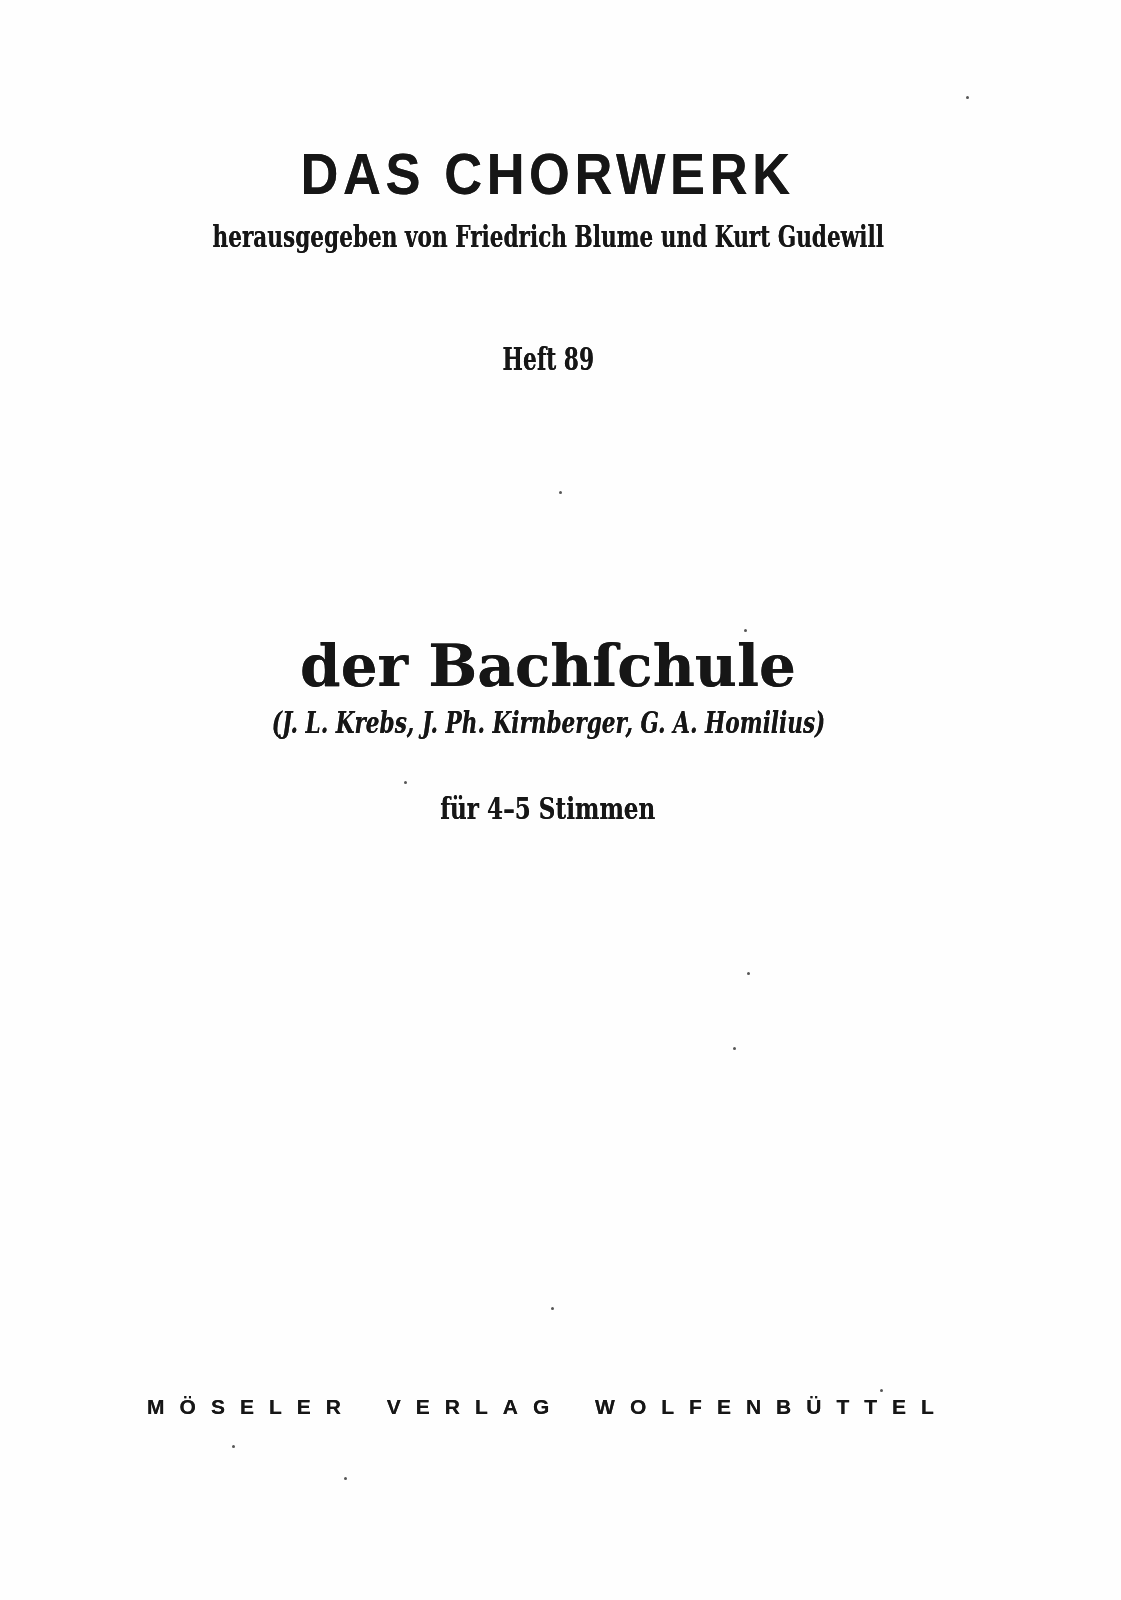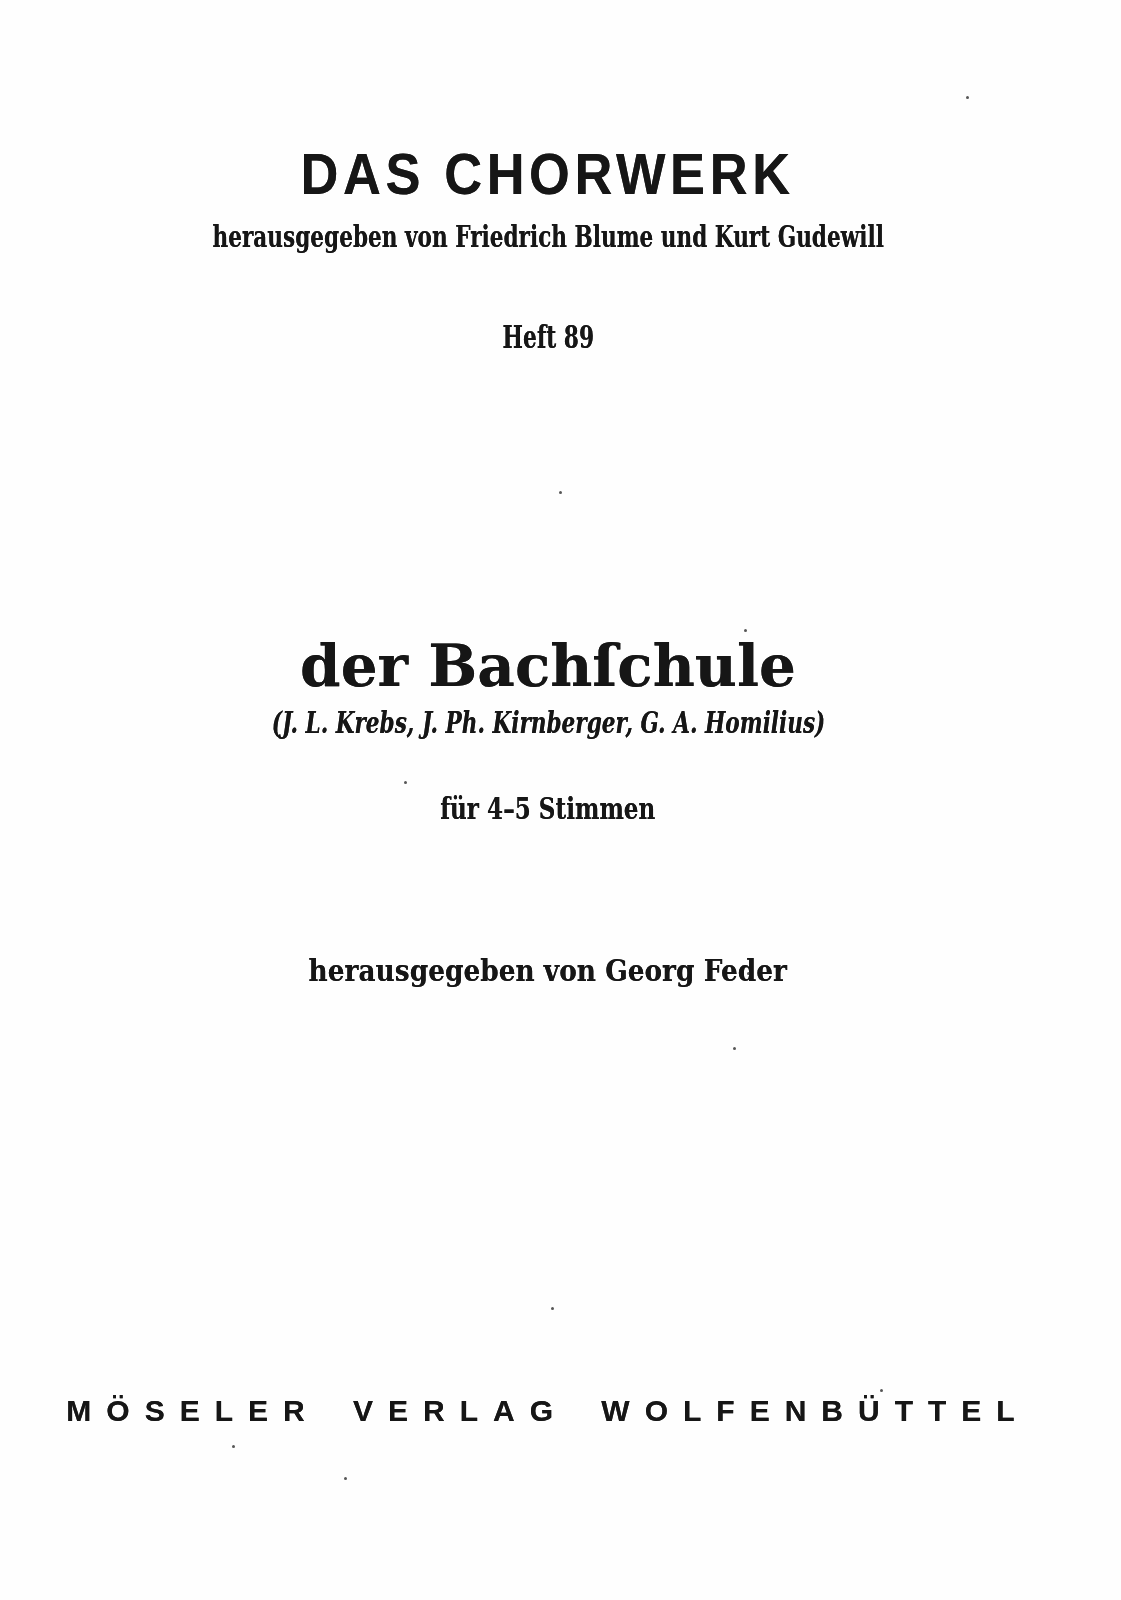--- a/index.html
+++ b/index.html
@@ -28,34 +28,34 @@
     font-family:"DejaVu Serif",serif;
     font-weight:bold;
     text-shadow:0 0 0.5px rgba(20,20,20,.85);
   }
   .cond{display:inline-block;transform-origin:50% 50%;}
 
   .series-title   {top:146px;font-size:57px;letter-spacing:5px;}
   .series-title .cond{transform:scaleX(.92);}
   .series-editors {top:222px;font-size:30px;}
   .series-editors .cond{transform:scaleX(.72);}
-  .issue          {top:322px;font-size:31px;}
+  .issue          {top:344px;font-size:31px;}
   .issue .cond    {transform:scaleX(.70);}
   .work-title     {top:511px;font-size:92px;letter-spacing:4px;}
   .work-title .cond{transform:scaleX(.90);}
   .work-subtitle  {top:628px;font-size:58px;margin-top:9px;}
   .composers      {top:708px;font-size:30px;font-style:italic;}
   .composers .cond{transform:scaleX(.72);}
   .scoring        {top:794px;font-size:30px;}
   .scoring .cond  {transform:scaleX(.77);}
   .continuo       {top:847px;font-size:30px;}
   .continuo .cond {transform:scaleX(.81);}
   .volume-editor  {top:956px;font-size:30px;}
   .volume-editor .cond{transform:scaleX(.88);}
-  .imprint        {top:1396px;font-size:30px;letter-spacing:15px;word-spacing:10px;}
+  .imprint        {top:1396px;font-size:21px;letter-spacing:15px;word-spacing:10px;}
 
   .speck{
     position:absolute;width:3px;height:3px;border-radius:50%;
     background:#2c2c2c;opacity:.8;
   }
 </style>
 </head>
 <body>
 
 <div class="page">
@@ -79,23 +79,20 @@
 
   <div class="block fraktur composers">
     <span class="cond">(J. L. Krebs, J. Ph. Kirnberger, G. A. Homilius)</span>
   </div>
 
   <div class="block fraktur scoring">
     <span class="cond">für 4–5 Stimmen</span>
   </div>
 
 
-  <div class="block fraktur volume-editor">
-    <span class="cond">herausgegeben von Georg Feder</span>
-  </div>
 
   <div class="block display imprint">
     <span>MÖSELER VERLAG WOLFENBÜTTEL</span>
   </div>
 
   <div class="speck" style="left:966px;top:96px"></div>
   <div class="speck" style="left:559px;top:491px"></div>
   <div class="speck" style="left:744px;top:629px"></div>
   <div class="speck" style="left:404px;top:781px"></div>
   <div class="speck" style="left:747px;top:972px"></div>

